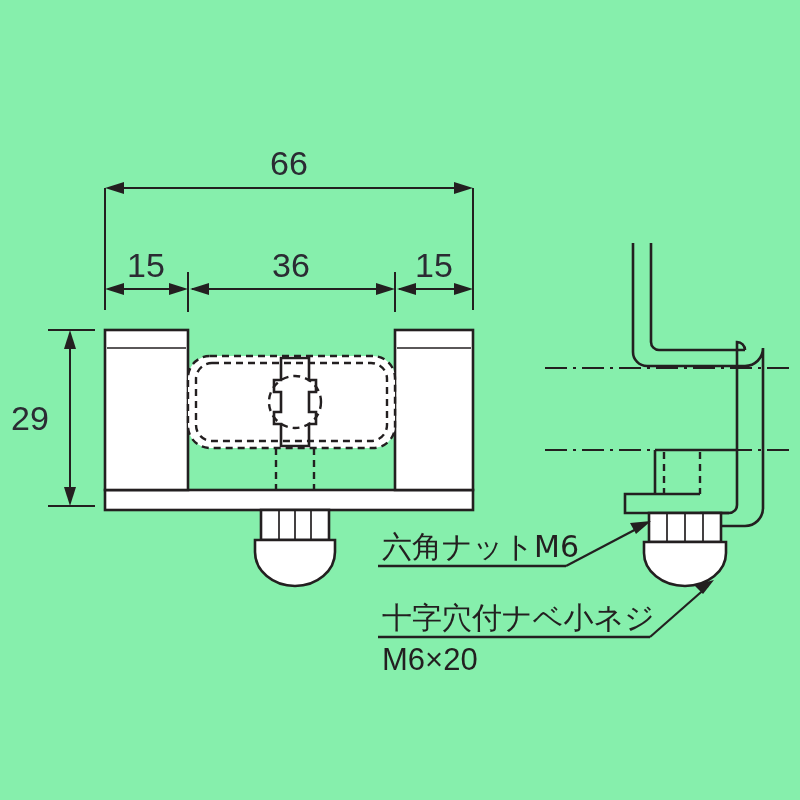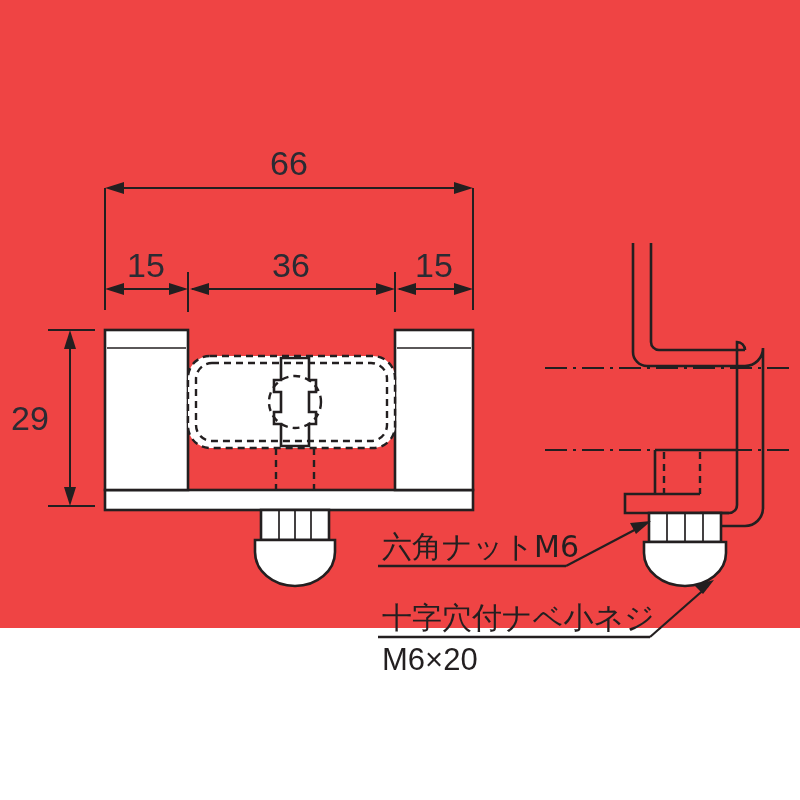--- a/index.html
+++ b/index.html
@@ -9,22 +9,22 @@
   }
   body {
     width: 800px;
     height: 800px;
     overflow: hidden;
     font-family: "Liberation Sans", sans-serif;
   }
   #drawing-root {
     position: relative;
     width: 800px;
-    height: 628px;
-    background: #ef4444;
+    height: 800px;
+    background: #86efac;
   }
   svg.sheet {
     display: block;
     width: 800px;
     height: 800px;
   }
   .ink      { stroke: #231f20; fill: none; stroke-width: 2.6; }
   .ink-fine { stroke: #231f20; fill: none; stroke-width: 1.7; }
   .dimline  { stroke: #231f20; fill: none; stroke-width: 2.0; }
   .extline  { stroke: #231f20; fill: none; stroke-width: 2.0; }

